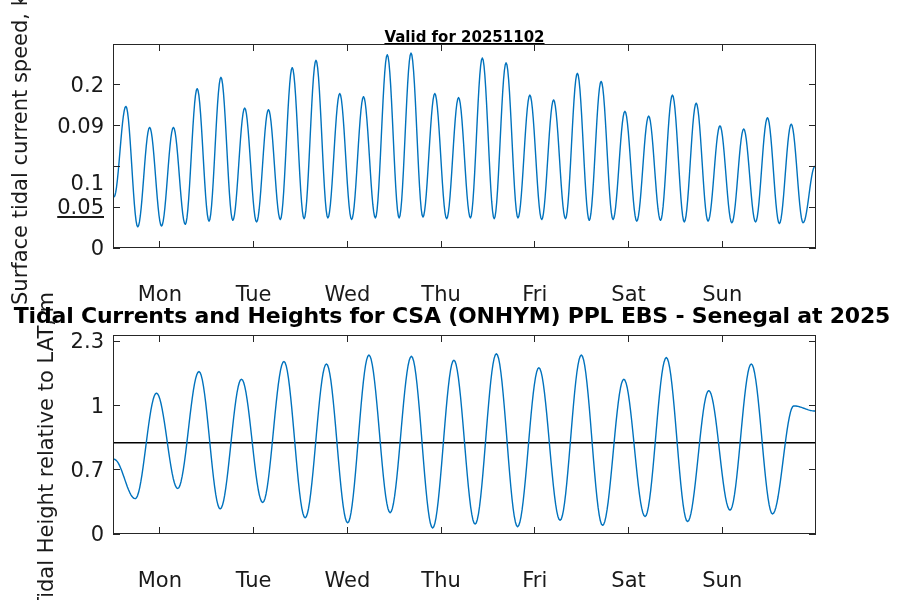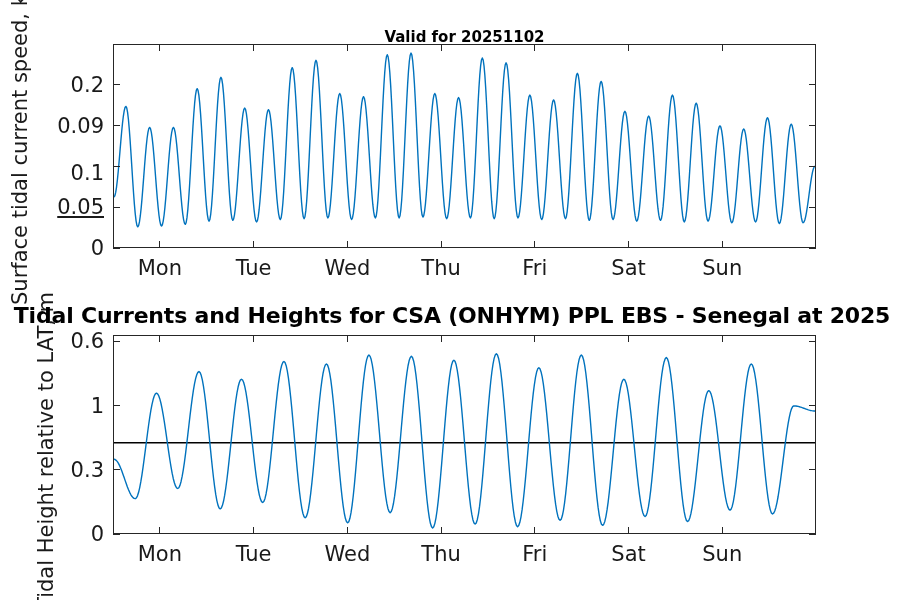--- a/index.html
+++ b/index.html
@@ -30,34 +30,35 @@
 
   
   .axes{position:absolute;box-sizing:border-box;border:1px solid #262626;background:#fff;}
   #axes-top{left:113px;top:44px;width:703px;height:204px;}
   #axes-bot{left:113px;top:335px;width:703px;height:199px;}
 
   .axtitle{
     position:absolute;width:703px;text-align:center;
     font-size:15px;font-weight:bold;color:#000;white-space:nowrap;
   }
-  #axtitle-top{left:113px;top:28px;}
+  #axtitle-top{left:113px;top:28px;text-decoration:underline;}
 
   .plotsvg{position:absolute;left:0;top:0;width:100%;height:100%;display:block;}
 
   
   .ytick{
     position:absolute;text-align:right;width:70px;
     font-size:21px;color:#1a1a1a;transform:translateY(-50%);
     white-space:nowrap;
   }
   .xtick{
     position:absolute;text-align:center;width:90px;
     font-size:21px;color:#1a1a1a;transform:translateX(-50%);
     white-space:nowrap;
+    margin-top:26px;
   }
   .tickmark{position:absolute;background:#262626;}
 </style>
 </head>
 <body>
 
 <div class="fig">
 
   <div class="ylab" id="ylab-top">Surface tidal current speed, kn</div>
 
@@ -73,21 +74,21 @@
       </svg>
   </div>
 
   <div id="top-yticks">
       <div class="ytick" style="left: 34px; top: 248px;">0</div>
       <div class="tickmark" style="left: 113px; top: 247.5px; width: 7px; height: 1px;"></div>
       <div class="tickmark" style="left: 809px; top: 247.5px; width: 7px; height: 1px;"></div>
       <div class="ytick" style="left: 34px; top: 207.2px; text-decoration: underline;">0.05</div>
       <div class="tickmark" style="left: 113px; top: 206.7px; width: 7px; height: 1px;"></div>
       <div class="tickmark" style="left: 809px; top: 206.7px; width: 7px; height: 1px;"></div>
-      <div class="ytick" style="left: 34px; top: 173px;">0.1</div>
+      <div class="ytick" style="left: 34px; top: 183px;">0.1</div>
       <div class="tickmark" style="left: 113px; top: 165.9px; width: 7px; height: 1px;"></div>
       <div class="tickmark" style="left: 809px; top: 165.9px; width: 7px; height: 1px;"></div>
       <div class="ytick" style="left: 34px; top: 125.6px;">0.09</div>
       <div class="tickmark" style="left: 113px; top: 125.1px; width: 7px; height: 1px;"></div>
       <div class="tickmark" style="left: 809px; top: 125.1px; width: 7px; height: 1px;"></div>
       <div class="ytick" style="left: 34px; top: 84.8px;">0.2</div>
       <div class="tickmark" style="left: 113px; top: 84.3px; width: 7px; height: 1px;"></div>
       <div class="tickmark" style="left: 809px; top: 84.3px; width: 7px; height: 1px;"></div>
     </div>
   <div id="top-xticks">
@@ -118,27 +119,27 @@
     <svg class="plotsvg" id="svg-bot" viewBox="0 0 703 199" preserveAspectRatio="none">
         <line x1="0" x2="703" y1="107.85" y2="107.85" stroke="#000000" stroke-width="1.4" vector-effect="non-scaling-stroke"></line>
         <path d="M0.00,124.54 L1.12,124.81 L2.24,125.61 L3.36,126.93 L4.48,128.73 L5.61,130.96 L6.73,133.55 L7.85,136.44 L8.97,139.55 L10.09,142.79 L11.21,146.08 L12.33,149.32 L13.45,152.43 L14.58,155.32 L15.70,157.91 L16.82,160.14 L17.94,161.94 L19.06,163.26 L20.18,164.06 L21.30,164.34 L22.42,163.61 L23.55,161.45 L24.67,157.91 L25.79,153.10 L26.91,147.14 L28.03,140.20 L29.15,132.46 L30.27,124.13 L31.39,115.45 L32.52,106.65 L33.64,97.98 L34.76,89.65 L35.88,81.91 L37.00,74.97 L38.12,69.01 L39.24,64.20 L40.36,60.66 L41.48,58.50 L42.61,57.77 L43.73,58.43 L44.85,60.38 L45.97,63.58 L47.09,67.93 L48.21,73.31 L49.33,79.59 L50.45,86.58 L51.58,94.10 L52.70,101.94 L53.82,109.90 L54.94,117.74 L56.06,125.26 L57.18,132.25 L58.30,138.53 L59.42,143.91 L60.55,148.26 L61.67,151.46 L62.79,153.41 L63.91,154.06 L65.03,153.26 L66.15,150.86 L67.27,146.95 L68.39,141.61 L69.52,135.01 L70.64,127.31 L71.76,118.73 L72.88,109.50 L74.00,99.88 L75.12,90.13 L76.24,80.51 L77.36,71.28 L78.48,62.70 L79.61,55.01 L80.73,48.40 L81.85,43.07 L82.97,39.15 L84.09,36.75 L85.21,35.95 L86.33,36.89 L87.45,39.70 L88.58,44.30 L89.70,50.57 L90.82,58.32 L91.94,67.36 L93.06,77.43 L94.18,88.26 L95.30,99.55 L96.42,111.00 L97.55,122.30 L98.67,133.13 L99.79,143.20 L100.91,152.23 L102.03,159.99 L103.15,166.25 L104.27,170.85 L105.39,173.66 L106.52,174.61 L107.64,173.71 L108.76,171.06 L109.88,166.71 L111.00,160.80 L112.12,153.48 L113.24,144.94 L114.36,135.43 L115.48,125.20 L116.61,114.54 L117.73,103.72 L118.85,93.06 L119.97,82.83 L121.09,73.32 L122.21,64.78 L123.33,57.46 L124.45,51.54 L125.58,47.20 L126.70,44.54 L127.82,43.65 L128.94,44.50 L130.06,47.03 L131.18,51.16 L132.30,56.78 L133.42,63.75 L134.55,71.86 L135.67,80.91 L136.79,90.63 L137.91,100.78 L139.03,111.06 L140.15,121.21 L141.27,130.93 L142.39,139.98 L143.52,148.09 L144.64,155.06 L145.76,160.68 L146.88,164.81 L148.00,167.34 L149.12,168.19 L150.24,167.22 L151.36,164.33 L152.48,159.60 L153.61,153.16 L154.73,145.19 L155.85,135.90 L156.97,125.56 L158.09,114.42 L159.21,102.82 L160.33,91.05 L161.45,79.44 L162.58,68.31 L163.70,57.96 L164.82,48.67 L165.94,40.70 L167.06,34.27 L168.18,29.54 L169.30,26.65 L170.42,25.68 L171.55,26.75 L172.67,29.96 L173.79,35.19 L174.91,42.33 L176.03,51.16 L177.15,61.45 L178.27,72.92 L179.39,85.25 L180.52,98.12 L181.64,111.16 L182.76,124.02 L183.88,136.35 L185.00,147.82 L186.12,158.11 L187.24,166.94 L188.36,174.08 L189.48,179.32 L190.61,182.52 L191.73,183.59 L192.85,182.53 L193.97,179.38 L195.09,174.23 L196.21,167.22 L197.33,158.53 L198.45,148.40 L199.58,137.12 L200.70,124.99 L201.82,112.33 L202.94,99.51 L204.06,86.85 L205.18,74.72 L206.30,63.44 L207.42,53.31 L208.55,44.62 L209.67,37.61 L210.79,32.45 L211.91,29.30 L213.03,28.25 L214.15,29.34 L215.27,32.59 L216.39,37.92 L217.52,45.16 L218.64,54.14 L219.76,64.60 L220.88,76.25 L222.00,88.79 L223.12,101.86 L224.24,115.11 L225.36,128.19 L226.48,140.72 L227.61,152.38 L228.73,162.83 L229.85,171.81 L230.97,179.06 L232.09,184.38 L233.21,187.63 L234.33,188.73 L235.45,187.57 L236.58,184.14 L237.70,178.52 L238.82,170.86 L239.94,161.38 L241.06,150.34 L242.18,138.03 L243.30,124.79 L244.42,110.99 L245.55,97.00 L246.67,83.19 L247.79,69.96 L248.91,57.65 L250.03,46.60 L251.15,37.13 L252.27,29.47 L253.39,23.85 L254.52,20.41 L255.64,19.26 L256.76,20.34 L257.88,23.57 L259.00,28.85 L260.12,36.04 L261.24,44.95 L262.36,55.32 L263.48,66.88 L264.61,79.32 L265.73,92.28 L266.85,105.43 L267.97,118.40 L269.09,130.83 L270.21,142.40 L271.33,152.77 L272.45,161.67 L273.58,168.86 L274.70,174.15 L275.82,177.37 L276.94,178.46 L278.06,177.38 L279.18,174.18 L280.30,168.94 L281.42,161.81 L282.55,152.98 L283.67,142.69 L284.79,131.22 L285.91,118.88 L287.03,106.02 L288.15,92.98 L289.27,80.12 L290.39,67.78 L291.52,56.31 L292.64,46.02 L293.76,37.19 L294.88,30.06 L296.00,24.82 L297.12,21.62 L298.24,20.54 L299.36,21.72 L300.48,25.24 L301.61,30.99 L302.73,38.82 L303.85,48.51 L304.97,59.80 L306.09,72.39 L307.21,85.93 L308.33,100.05 L309.45,114.36 L310.58,128.48 L311.70,142.01 L312.82,154.60 L313.94,165.90 L315.06,175.59 L316.18,183.42 L317.30,189.17 L318.42,192.68 L319.55,193.86 L320.67,192.71 L321.79,189.27 L322.91,183.65 L324.03,176.00 L325.15,166.52 L326.27,155.47 L327.39,143.17 L328.52,129.93 L329.64,116.13 L330.76,102.13 L331.88,88.33 L333.00,75.09 L334.12,62.78 L335.24,51.74 L336.36,42.26 L337.48,34.61 L338.61,28.98 L339.73,25.55 L340.85,24.39 L341.97,25.52 L343.09,28.88 L344.21,34.37 L345.33,41.85 L346.45,51.12 L347.58,61.91 L348.70,73.94 L349.82,86.87 L350.94,100.36 L352.06,114.04 L353.18,127.53 L354.30,140.47 L355.42,152.50 L356.55,163.29 L357.67,172.55 L358.79,180.03 L359.91,185.53 L361.03,188.88 L362.15,190.01 L363.27,188.84 L364.39,185.35 L365.52,179.65 L366.64,171.87 L367.76,162.25 L368.88,151.04 L370.00,138.55 L371.12,125.11 L372.24,111.10 L373.36,96.89 L374.48,82.88 L375.61,69.44 L376.73,56.95 L377.85,45.73 L378.97,36.11 L380.09,28.34 L381.21,22.63 L382.33,19.15 L383.45,17.97 L384.58,19.16 L385.70,22.70 L386.82,28.50 L387.94,36.38 L389.06,46.15 L390.18,57.53 L391.30,70.21 L392.42,83.85 L393.55,98.07 L394.67,112.49 L395.79,126.71 L396.91,140.35 L398.03,153.03 L399.15,164.41 L400.27,174.17 L401.39,182.06 L402.52,187.85 L403.64,191.39 L404.76,192.58 L405.88,191.49 L407.00,188.23 L408.12,182.91 L409.24,175.66 L410.36,166.69 L411.48,156.23 L412.61,144.57 L413.73,132.04 L414.85,118.97 L415.97,105.71 L417.09,92.64 L418.21,80.11 L419.33,68.45 L420.45,57.99 L421.58,49.02 L422.70,41.77 L423.82,36.44 L424.94,33.19 L426.06,32.10 L427.18,33.15 L428.30,36.27 L429.42,41.38 L430.55,48.34 L431.67,56.96 L432.79,67.00 L433.91,78.19 L435.03,90.22 L436.15,102.77 L437.27,115.49 L438.39,128.04 L439.52,140.07 L440.64,151.26 L441.76,161.30 L442.88,169.92 L444.00,176.88 L445.12,181.99 L446.24,185.11 L447.36,186.16 L448.48,185.02 L449.61,181.64 L450.73,176.10 L451.85,168.56 L452.97,159.23 L454.09,148.35 L455.21,136.23 L456.33,123.20 L457.45,109.60 L458.58,95.82 L459.70,82.22 L460.82,69.19 L461.94,57.07 L463.06,46.19 L464.18,36.85 L465.30,29.32 L466.42,23.78 L467.55,20.40 L468.67,19.26 L469.79,20.43 L470.91,23.92 L472.03,29.63 L473.15,37.40 L474.27,47.02 L475.39,58.23 L476.52,70.72 L477.64,84.16 L478.76,98.17 L479.88,112.38 L481.00,126.39 L482.12,139.83 L483.24,152.33 L484.36,163.54 L485.48,173.16 L486.61,180.93 L487.73,186.64 L488.85,190.12 L489.97,191.30 L491.09,190.29 L492.21,187.30 L493.33,182.40 L494.45,175.73 L495.58,167.47 L496.70,157.85 L497.82,147.13 L498.94,135.60 L500.06,123.57 L501.18,111.38 L502.30,99.35 L503.42,87.82 L504.55,77.10 L505.67,67.48 L506.79,59.22 L507.91,52.55 L509.03,47.65 L510.15,44.66 L511.27,43.65 L512.39,44.60 L513.52,47.41 L514.64,52.01 L515.76,58.27 L516.88,66.03 L518.00,75.06 L519.12,85.13 L520.24,95.96 L521.36,107.26 L522.48,118.71 L523.61,130.00 L524.73,140.83 L525.85,150.90 L526.97,159.94 L528.09,167.69 L529.21,173.95 L530.33,178.55 L531.45,181.36 L532.58,182.31 L533.70,181.22 L534.82,177.96 L535.94,172.64 L537.06,165.39 L538.18,156.41 L539.30,145.96 L540.42,134.30 L541.55,121.77 L542.67,108.69 L543.79,95.44 L544.91,82.37 L546.03,69.83 L547.15,58.18 L548.27,47.72 L549.39,38.75 L550.52,31.50 L551.64,26.17 L552.76,22.92 L553.88,21.83 L555.00,22.96 L556.12,26.31 L557.24,31.81 L558.36,39.29 L559.48,48.55 L560.61,59.34 L561.73,71.37 L562.85,84.31 L563.97,97.80 L565.09,111.47 L566.21,124.96 L567.33,137.90 L568.45,149.93 L569.58,160.72 L570.70,169.98 L571.82,177.46 L572.94,182.96 L574.06,186.32 L575.18,187.45 L576.30,186.54 L577.42,183.86 L578.55,179.48 L579.67,173.50 L580.79,166.11 L581.91,157.49 L583.03,147.89 L584.15,137.56 L585.27,126.79 L586.39,115.87 L587.52,105.09 L588.64,94.77 L589.76,85.16 L590.88,76.54 L592.00,69.15 L593.12,63.18 L594.24,58.79 L595.36,56.11 L596.48,55.21 L597.61,56.03 L598.73,58.48 L599.85,62.48 L600.97,67.93 L602.09,74.68 L603.21,82.54 L604.33,91.31 L605.45,100.74 L606.58,110.57 L607.70,120.53 L608.82,130.36 L609.94,139.79 L611.06,148.55 L612.18,156.42 L613.30,163.17 L614.42,168.62 L615.55,172.62 L616.67,175.07 L617.79,175.89 L618.91,174.88 L620.03,171.89 L621.15,166.99 L622.27,160.32 L623.39,152.07 L624.52,142.44 L625.64,131.72 L626.76,120.19 L627.88,108.16 L629.00,95.97 L630.12,83.95 L631.24,72.41 L632.36,61.69 L633.48,52.07 L634.61,43.81 L635.73,37.14 L636.85,32.25 L637.97,29.25 L639.09,28.25 L640.21,29.28 L641.33,32.35 L642.45,37.37 L643.58,44.22 L644.70,52.69 L645.82,62.56 L646.94,73.57 L648.06,85.40 L649.18,97.74 L650.30,110.25 L651.42,122.59 L652.55,134.42 L653.67,145.42 L654.79,155.30 L655.91,163.77 L657.03,170.61 L658.15,175.64 L659.27,178.71 L660.39,179.74 L661.52,179.00 L662.64,176.79 L663.76,173.17 L664.88,168.24 L666.00,162.13 L667.12,155.02 L668.24,147.10 L669.36,138.57 L670.48,129.68 L671.61,120.67 L672.73,111.78 L673.85,103.26 L674.97,95.33 L676.09,88.22 L677.21,82.12 L678.33,77.19 L679.45,73.57 L680.58,71.36 L681.70,70.61 L682.82,70.65 L683.94,70.75 L685.06,70.92 L686.18,71.15 L687.30,71.44 L688.42,71.78 L689.55,72.15 L690.67,72.55 L691.79,72.97 L692.91,73.39 L694.03,73.81 L695.15,74.21 L696.27,74.59 L697.39,74.92 L698.52,75.21 L699.64,75.44 L700.76,75.61 L701.88,75.71 L703.00,75.75" fill="none" stroke="#0072BD" stroke-width="1.4" stroke-linejoin="round" stroke-linecap="round" vector-effect="non-scaling-stroke"></path>
       </svg>
   </div>
 
   <div id="bot-yticks">
       <div class="ytick" style="left: 34px; top: 534px;">0</div>
       <div class="tickmark" style="left: 113px; top: 533.5px; width: 7px; height: 1px;"></div>
       <div class="tickmark" style="left: 809px; top: 533.5px; width: 7px; height: 1px;"></div>
-      <div class="ytick" style="left: 34px; top: 469.806px;">0.3</div>
+      <div class="ytick" style="left: 34px; top: 469.806px;">0.7</div>
       <div class="tickmark" style="left: 113px; top: 469.306px; width: 7px; height: 1px;"></div>
       <div class="tickmark" style="left: 809px; top: 469.306px; width: 7px; height: 1px;"></div>
       <div class="ytick" style="left: 34px; top: 405.613px;">1</div>
       <div class="tickmark" style="left: 113px; top: 405.113px; width: 7px; height: 1px;"></div>
       <div class="tickmark" style="left: 809px; top: 405.113px; width: 7px; height: 1px;"></div>
-      <div class="ytick" style="left: 34px; top: 341.419px;">0.6</div>
+      <div class="ytick" style="left: 34px; top: 341.419px;">2.3</div>
       <div class="tickmark" style="left: 113px; top: 340.919px; width: 7px; height: 1px;"></div>
       <div class="tickmark" style="left: 809px; top: 340.919px; width: 7px; height: 1px;"></div>
     </div>
   <div id="bot-xticks">
       <div class="xtick" style="left: 159.867px; top: 542px;">Mon</div>
       <div class="tickmark" style="left: 159.367px; top: 527px; width: 1px; height: 7px;"></div>
       <div class="tickmark" style="left: 159.367px; top: 335px; width: 1px; height: 7px;"></div>
       <div class="xtick" style="left: 253.6px; top: 542px;">Tue</div>
       <div class="tickmark" style="left: 253.1px; top: 527px; width: 1px; height: 7px;"></div>
       <div class="tickmark" style="left: 253.1px; top: 335px; width: 1px; height: 7px;"></div>

